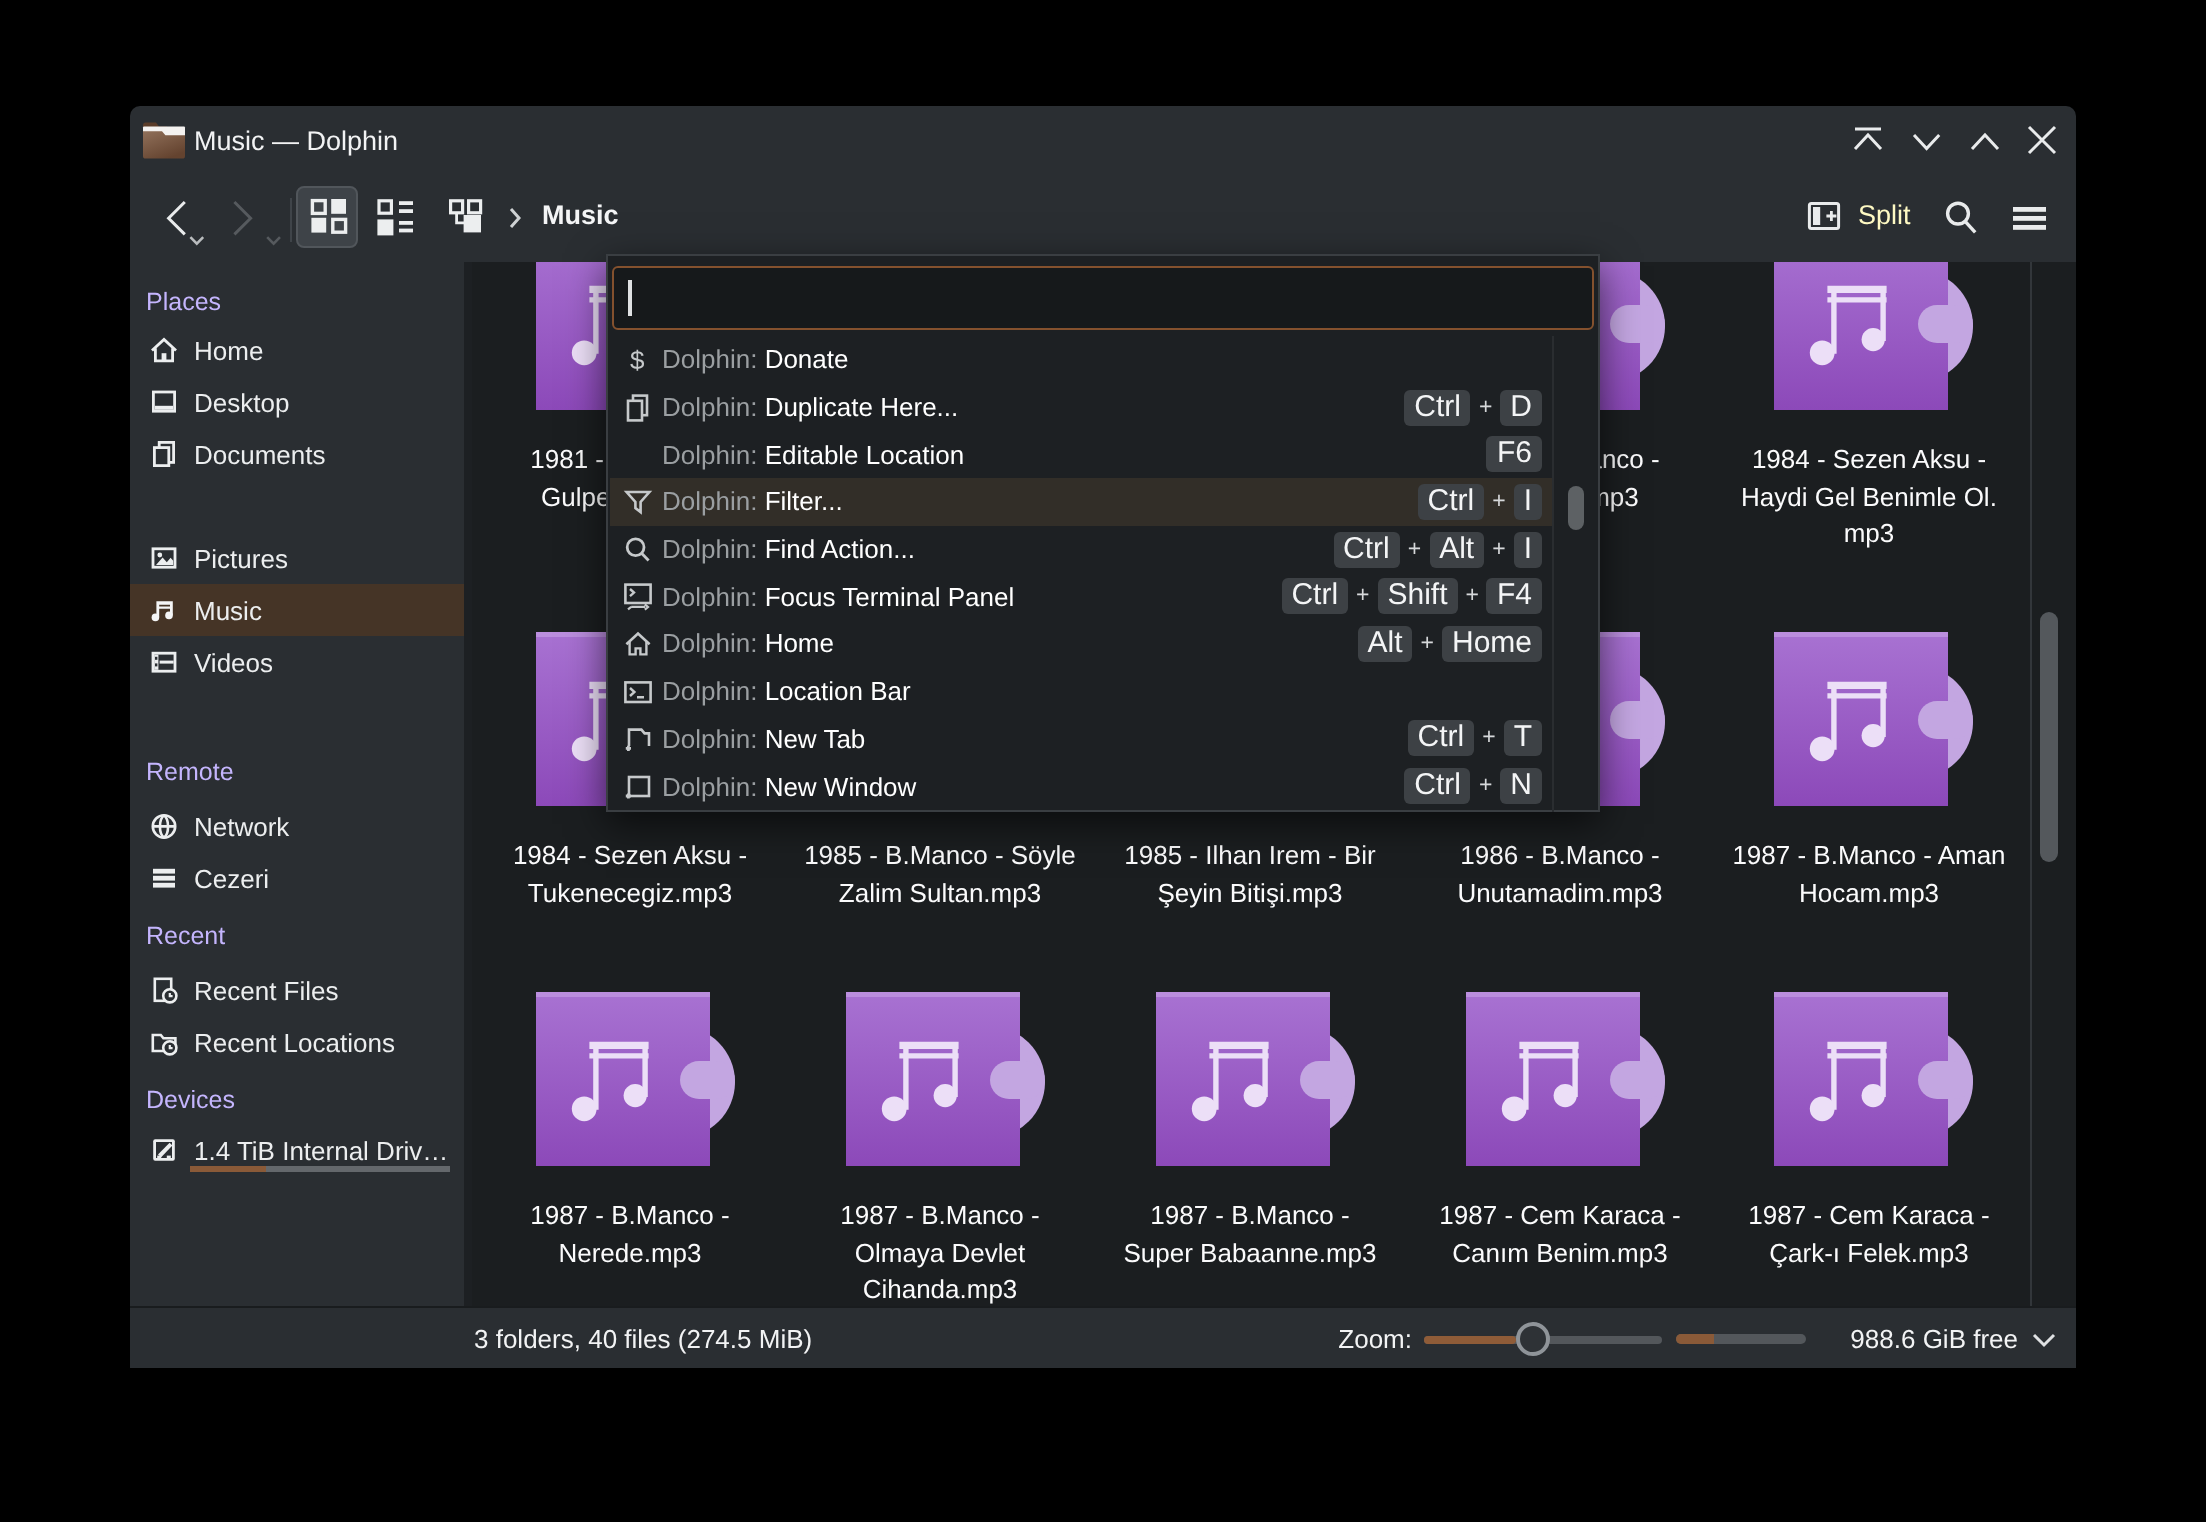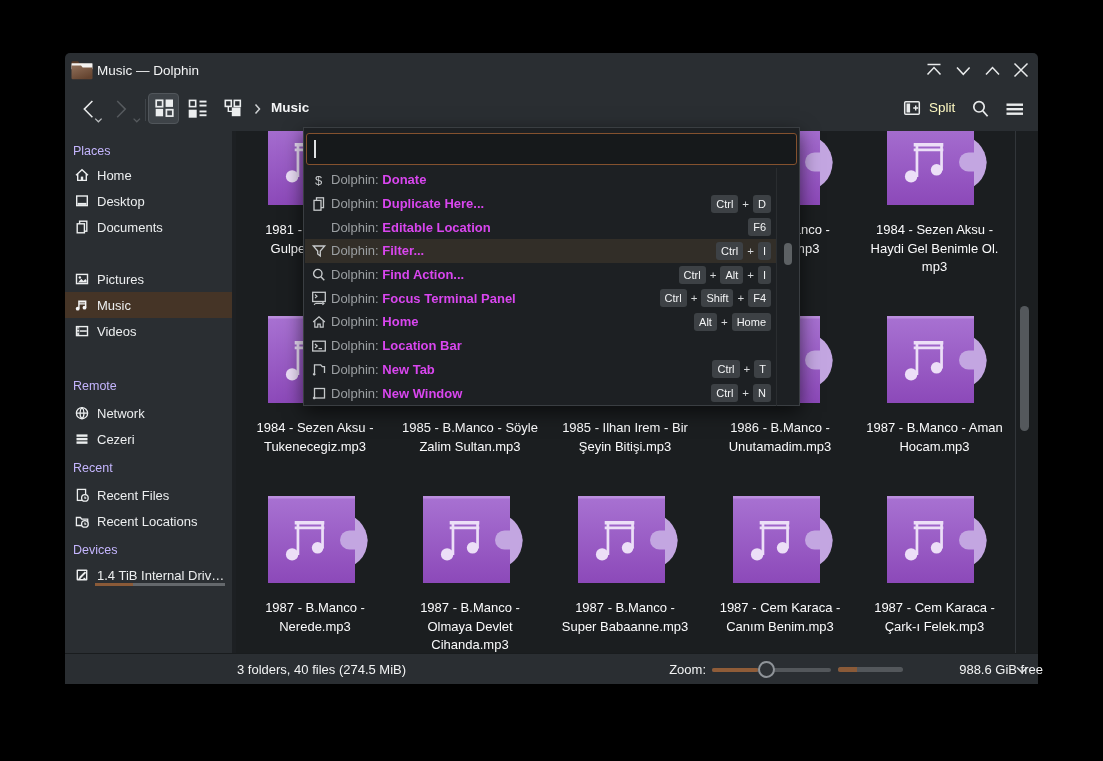--- a/index.html
+++ b/index.html
@@ -43,24 +43,24 @@
   background:#1d2023; border:1px solid #3a3e42; box-shadow:0 6px 18px rgba(0,0,0,.6);
   z-index:50; }
 #pinput { position:absolute; left:2px; top:5px; width:491px; height:32px;
   background:#16191b; border:1px solid #84512e; border-radius:3px; }
 #pinput .caret { position:absolute; left:7px; top:6px; width:1.5px; height:18px; background:#dfe1e3; }
 #plist { position:absolute; left:1px; top:40px; width:471px; }
 .prow { position:relative; height:23.7px; display:flex; align-items:center; padding:0 5px 0 6px; }
 .prow.hl { background:#322e28; }
 .prow .ic { width:16px; height:16px; margin-right:4px; flex:none; }
 .prow .lbl { font-size:13px; color:#9b9fa2; white-space:nowrap; }
-.prow .lbl b { color:#d946ef; font-weight:bold; }
+.prow .lbl b { color:#ffffff; font-weight:normal; }
 .prow .sc { margin-left:auto; display:flex; align-items:center; }
 .key { background:#3d4145; border-radius:3px; height:18px; line-height:18px;
-  padding:0 5px; font-size:11px; color:#f4f5f6; }
+  padding:0 5px; font-size:15px; color:#f4f5f6; }
 .plus { margin:0 4px; font-size:11.5px; color:#d6d8da; }
 #pscroll { position:absolute; left:480px; top:115px; width:8px; height:22px;
   background:#5d6164; border-radius:4px; }
 #psline { position:absolute; left:472px; top:40px; width:1px; height:238px; background:#2a2d30; }
 </style>
 </head>
 <body>
 <svg width="0" height="0" style="position:absolute">
 <defs>
 <linearGradient id="sqg" x1="0" y1="0" x2="0" y2="1">
@@ -319,21 +319,21 @@
     </div>
   </div>
   <div id="status">
     <span style="position:absolute;left:172px;top:8px">3 folders, 40 files (274.5 MiB)</span>
     <span style="position:absolute;left:559px;top:8px;width:82px;text-align:right">Zoom:</span>
     <div style="position:absolute;left:647px;top:13.5px;width:119px;height:4px;border-radius:2px;background:#53575b"></div>
     <div style="position:absolute;left:647px;top:13.5px;width:46px;height:4px;border-radius:2px;background:#8f5c38"></div>
     <div style="position:absolute;left:693px;top:7px;width:17px;height:17px;border-radius:50%;background:#2e3236;border:2px solid #8f9499"></div>
     <div style="position:absolute;left:773px;top:13px;width:65px;height:5px;border-radius:2.5px;background:#53575b"></div>
     <div style="position:absolute;left:773px;top:13px;width:19px;height:5px;border-radius:2.5px 0 0 2.5px;background:#8a5a38"></div>
-    <span style="position:absolute;left:878px;top:8px;width:100px;text-align:right">988.6 GiB free</span>
+    <span style="position:absolute;left:844px;top:8px;width:100px;text-align:right">988.6 GiB free</span>
     <svg style="position:absolute;left:950px;top:11px" width="14" height="10" viewBox="0 0 14 10">
         <path d="M2 2.5 l5 5 5-5" fill="none" stroke="#dfe1e3" stroke-width="1.5"></path>
       </svg>
   </div>
 </div>
 <div id="popup">
   <div id="pinput">
       <div class="caret"></div>
     </div>
   <div id="plist">

